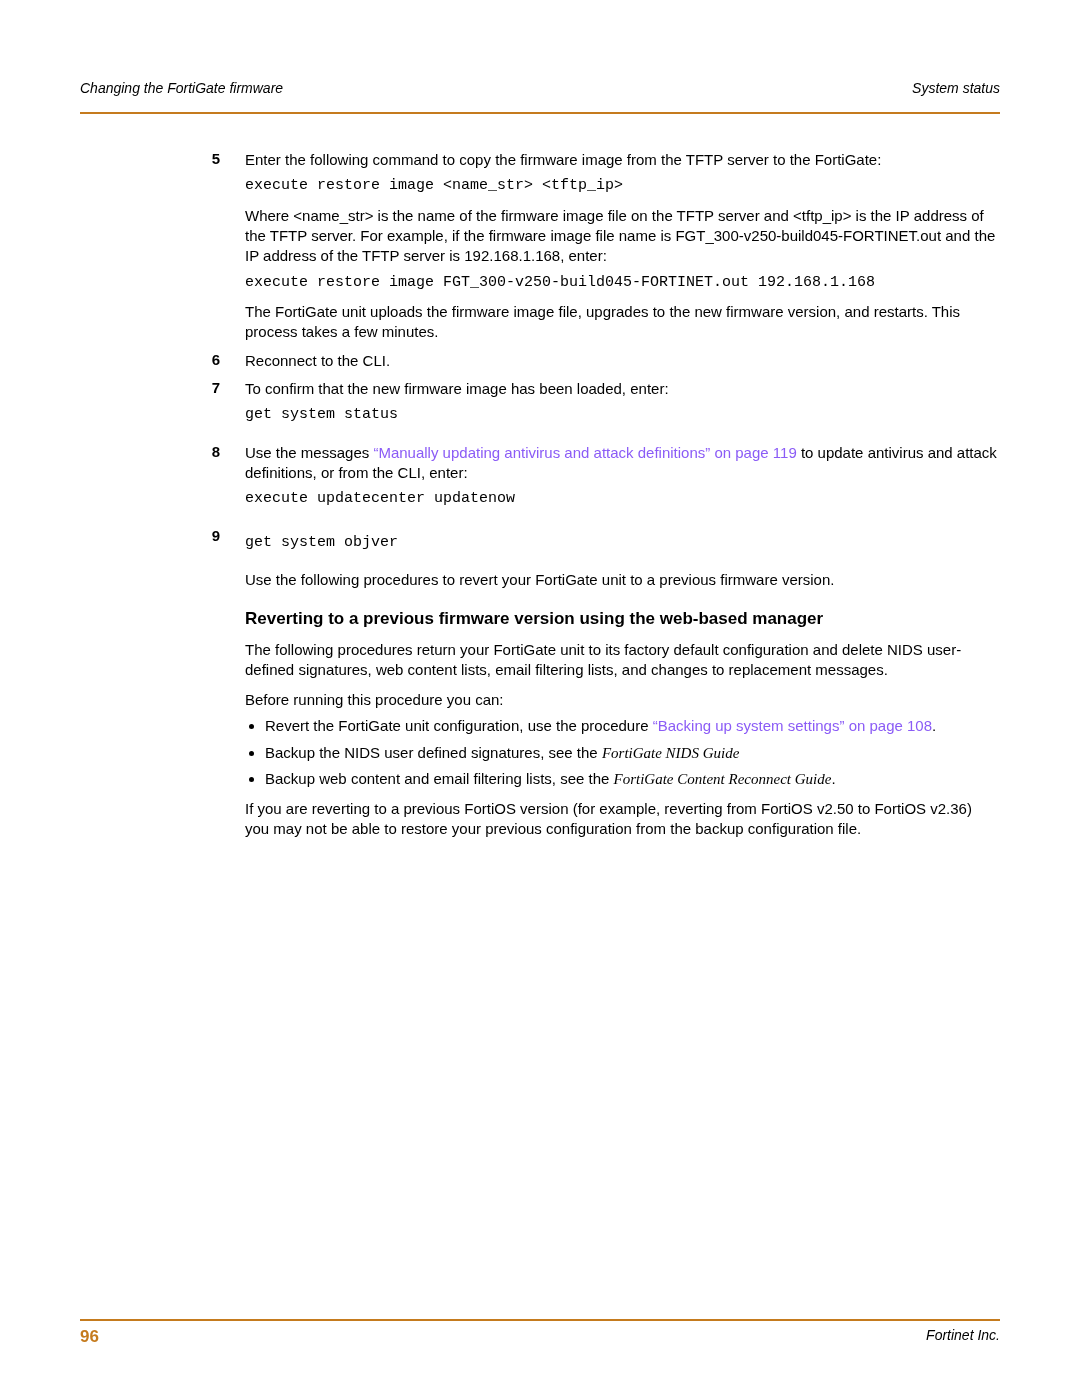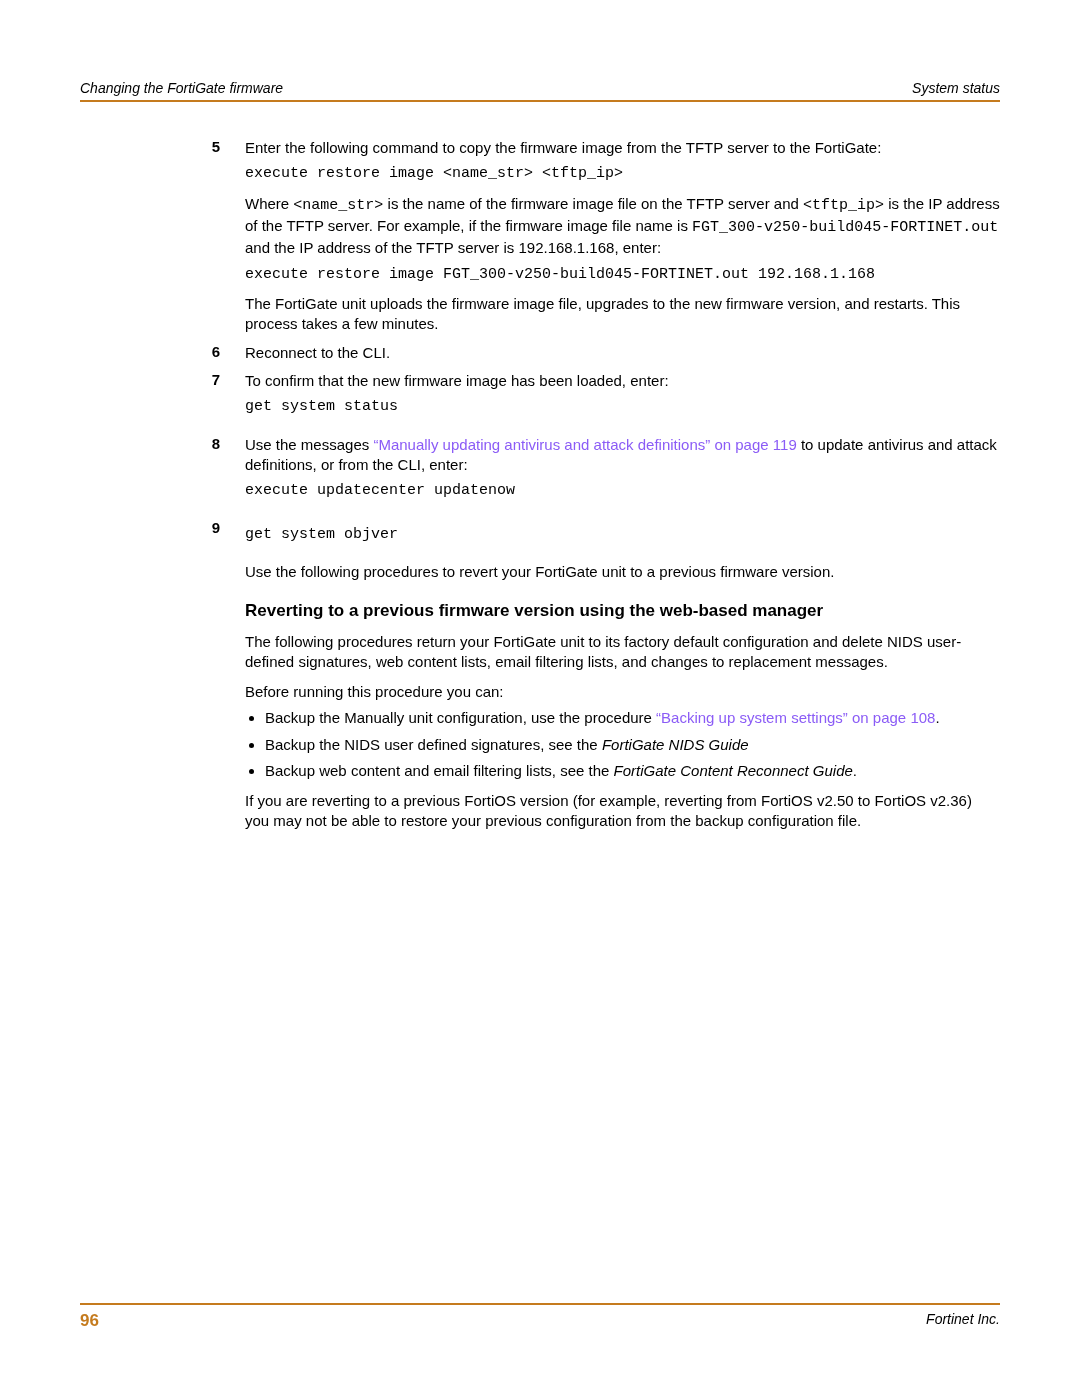--- a/index.html
+++ b/index.html
@@ -14,21 +14,21 @@
     height: 1397px;
     position: relative;
     box-sizing: border-box;
     padding: 80px 80px 40px 80px;
   }
   .hdr {
     display: flex;
     justify-content: space-between;
     font-style: italic;
     font-size: 14px;
-    padding-bottom: 4px;
+    padding-bottom: 16px;
     border-bottom: 2px solid #c57b1e;
   }
   .content {
     padding-top: 36px;
   }
   .step {
     display: flex;
     margin-bottom: 8px;
   }
   .step-num {
@@ -48,21 +48,21 @@
     line-height: 1.35;
     margin-bottom: 8px;
   }
   .mono {
     font-family: "Courier New", monospace;
     font-size: 15px;
     margin: 6px 0 10px 0;
     line-height: 1.3;
   }
   .inline-mono {
-    font-family: Liberation Mono, monospace;
+    font-family: Liberation Sans, sans-serif;
   }
   .link {
     color: #8b5cf6;
   }
   h2.section {
     font-size: 18px;
     font-weight: bold;
     margin: 22px 0 14px 35px;
   }
   h3.subsection {
@@ -72,26 +72,26 @@
     line-height: 1.25;
   }
   ul.bullets {
     margin: 6px 0 10px 0;
     padding-left: 20px;
   }
   ul.bullets li {
     margin-bottom: 6px;
     line-height: 1.35;
   }
-  .ital { font-style: italic; }
+  .ital { font-style: italic; font-family: Liberation Serif, serif; }
   .ftr {
     position: absolute;
     left: 80px;
     right: 80px;
-    bottom: 66px;
+    bottom: 50px;
     border-top: 2px solid #c57b1e;
     padding-top: 6px;
     display: flex;
     justify-content: space-between;
     font-size: 14px;
   }
   .pnum {
     color: #c57b1e;
     font-weight: bold;
     font-size: 17px;
@@ -159,21 +159,21 @@
     <div class="indent-body">Use the following procedures to revert your FortiGate unit to a previous firmware version.</div>
 
     <div class="indent-body">
       <h3 class="subsection">Reverting to a previous firmware version using the web-based manager</h3>
 
       <div style="margin-bottom:10px;">The following procedures return your FortiGate unit to its factory default configuration and delete NIDS user-defined signatures, web content lists, email filtering lists, and changes to replacement messages.</div>
       <div>Before running this procedure you can:</div>
 
       <ul class="bullets">
         <li>
-          <span>Backup the Manually unit configuration, use the procedure </span><span class="link">“Backing up system settings” on page 108</span><span>.</span>
+          <span>Revert the FortiGate unit configuration, use the procedure </span><span class="link">“Backing up system settings” on page 108</span><span>.</span>
         </li>
         <li>
           <span>Backup the NIDS user defined signatures, see the </span><span class="ital">FortiGate NIDS Guide</span>
         </li>
         <li>
           <span>Backup web content and email filtering lists, see the </span><span class="ital">FortiGate Content Reconnect Guide</span><span>.</span>
         </li>
       </ul>
 
       <div>If you are reverting to a previous FortiOS version (for example, reverting from FortiOS v2.50 to FortiOS v2.36) you may not be able to restore your previous configuration from the backup configuration file.</div>

